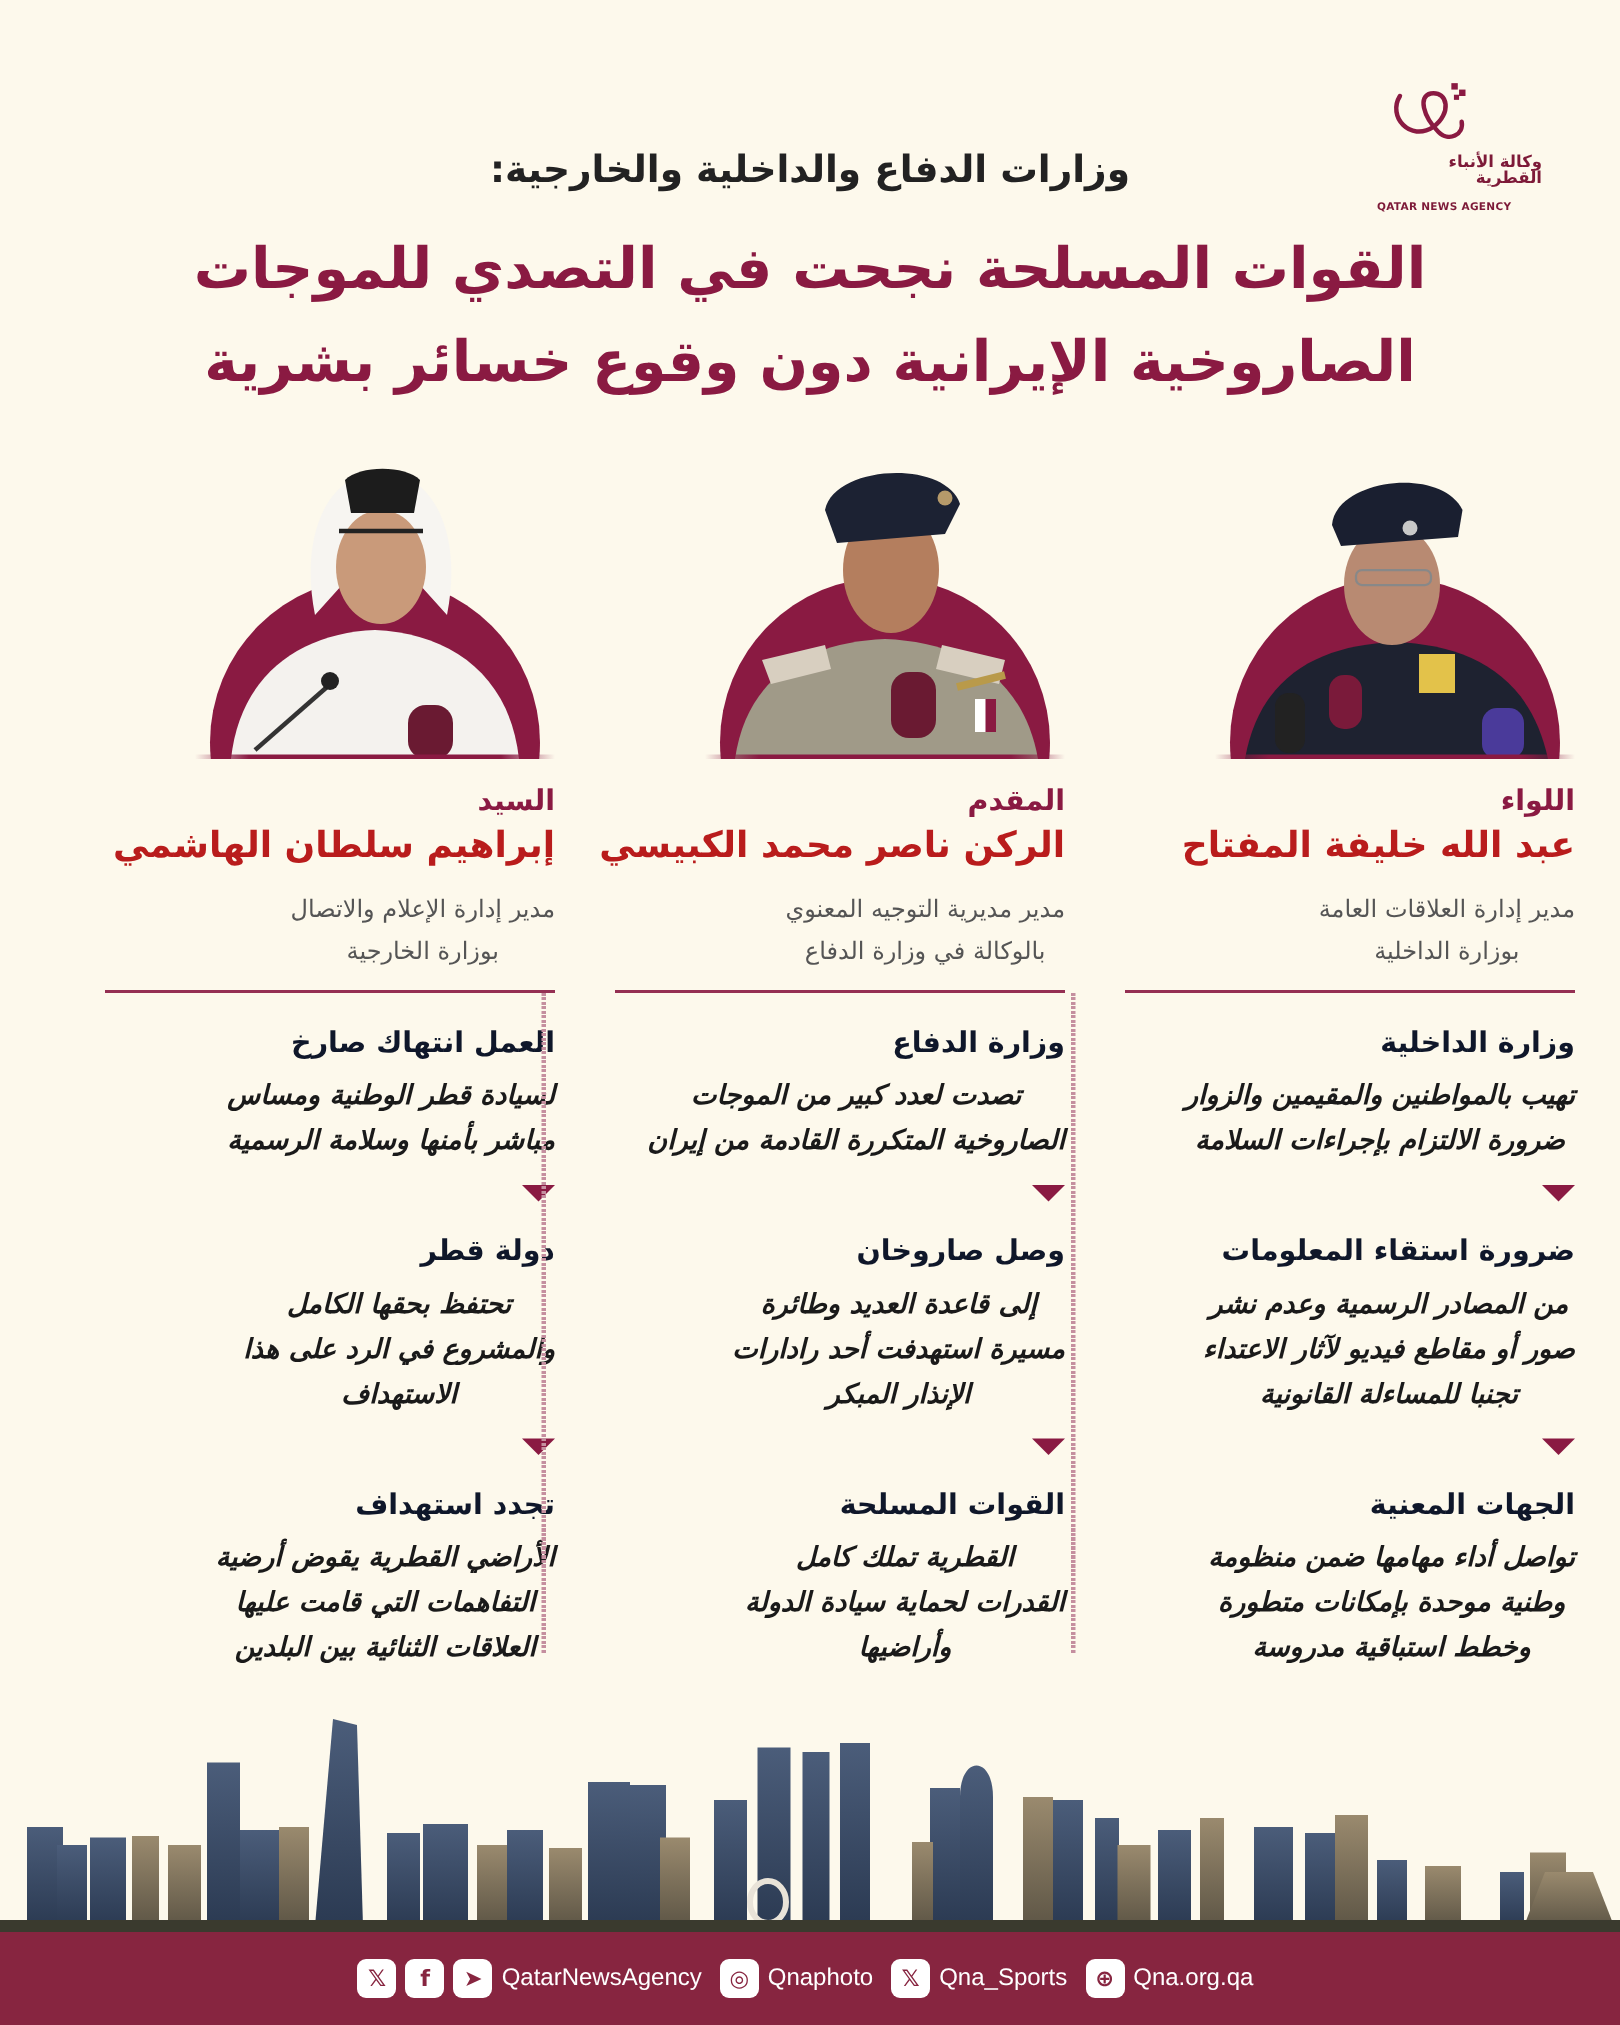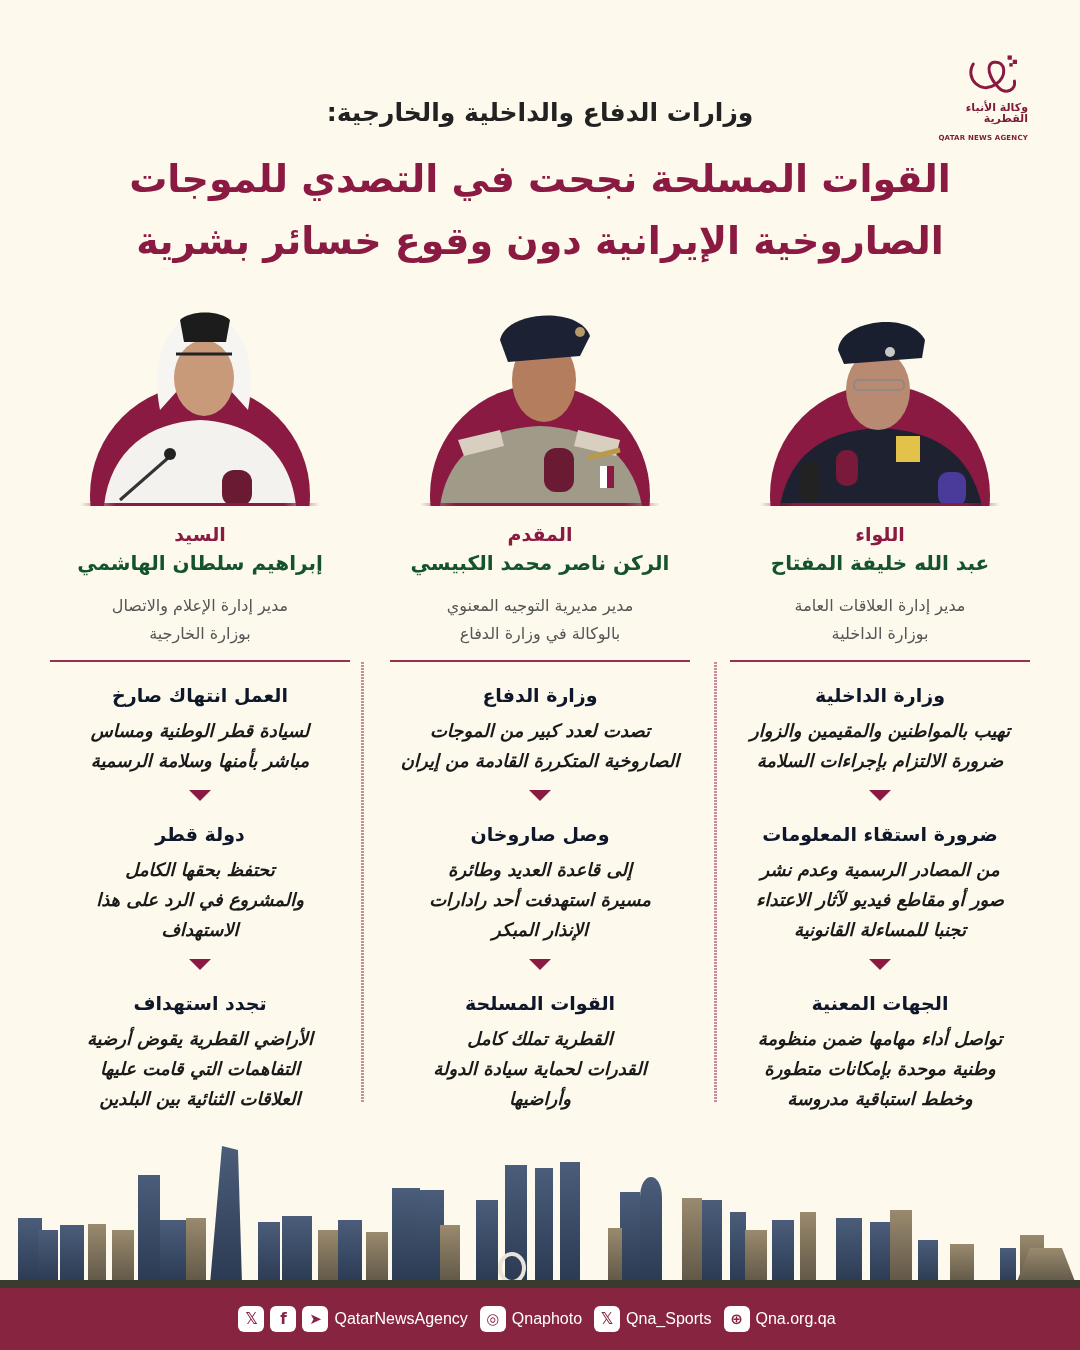--- a/index.html
+++ b/index.html
@@ -6,61 +6,61 @@
   html, body { width: 1080px; height: 1350px; }
   body {
     background: #fdf9ec;
     font-family: "DejaVu Sans", "Liberation Sans", sans-serif;
     position: relative;
     overflow: hidden;
     color: #1a1a1a;
   }
   .logo {
     position: absolute; top: 52px; right: 52px; width: 110px; height: 90px;
-    display: flex; flex-direction: column; align-items: flex-start;
+    display: flex; flex-direction: column; align-items: flex-end;
   }
   .logo svg { width: 70px; height: 56px; }
   .logo .logo-ar { font-size: 11px; font-weight: bold; color: #7d1a38; margin-top: 2px; line-height: 1; }
   .logo .logo-en { font-size: 7px; font-weight: bold; color: #7d1a38; letter-spacing: 0.2px; direction: ltr; margin-top: 10px; }
 
   .supertitle {
     position: absolute; top: 98px; left: 0; right: 0; text-align: center;
     font-size: 25px; font-weight: bold; color: #222;
   }
   .headline {
     position: absolute; top: 148px; left: 0; right: 0; text-align: center;
     font-size: 38px; font-weight: bold; color: #8a1a42; line-height: 62px;
   }
 
   .columns {
     position: absolute; top: 300px; left: 30px; right: 30px;
     display: flex; flex-direction: row;
   }
   .col {
     width: 340px; position: relative; text-align: center;
-    display: flex; flex-direction: column; align-items: center;
+    display: flex; flex-direction: column; align-items: flex-start;
   }
   .col + .col { margin-right: 0; }
   .photo-wrap {
     position: relative; width: 240px; height: 206px; overflow: hidden;
   }
   .photo-circle {
     position: absolute; left: 10px; top: 85px; width: 220px; height: 220px; border-radius: 50%;
     background: #8a1a42;
   }
   .photo-figure {
     position: absolute; left: 0; top: 0; width: 240px; height: 206px;
   }
   .photo-baseline {
     position: absolute; left: 0; right: 0; bottom: 0; height: 3px;
     background: linear-gradient(90deg, rgba(138,26,66,0), #8a1a42 15%, #8a1a42 85%, rgba(138,26,66,0));
   }
 
   .rank { margin-top: 14px; font-size: 19px; font-weight: bold; color: #8a1a42; line-height: 28px; }
-  .name { font-size: 20px; font-weight: bold; color: #14532d; line-height: 30px; }
+  .name { font-size: 24px; font-weight: bold; color: #b91c1c; line-height: 30px; }
   .role { margin-top: 14px; font-size: 16px; color: #555; line-height: 28px; }
   .role-divider { width: 300px; height: 2px; background: #8a1a42; margin-top: 12px; opacity: 0.9; }
 
   .block-title { margin-top: 18px; font-size: 19px; font-weight: bold; color: #0f172a; line-height: 30px; }
   .block-body { margin-top: 6px; font-size: 18px; font-weight: bold; color: #1a1a1a; line-height: 30px; font-style: italic; }
   .arrow {
     margin-top: 14px; width: 0; height: 0;
     border-left: 11px solid transparent; border-right: 11px solid transparent;
     border-top: 11px solid #8a1a42;
   }

